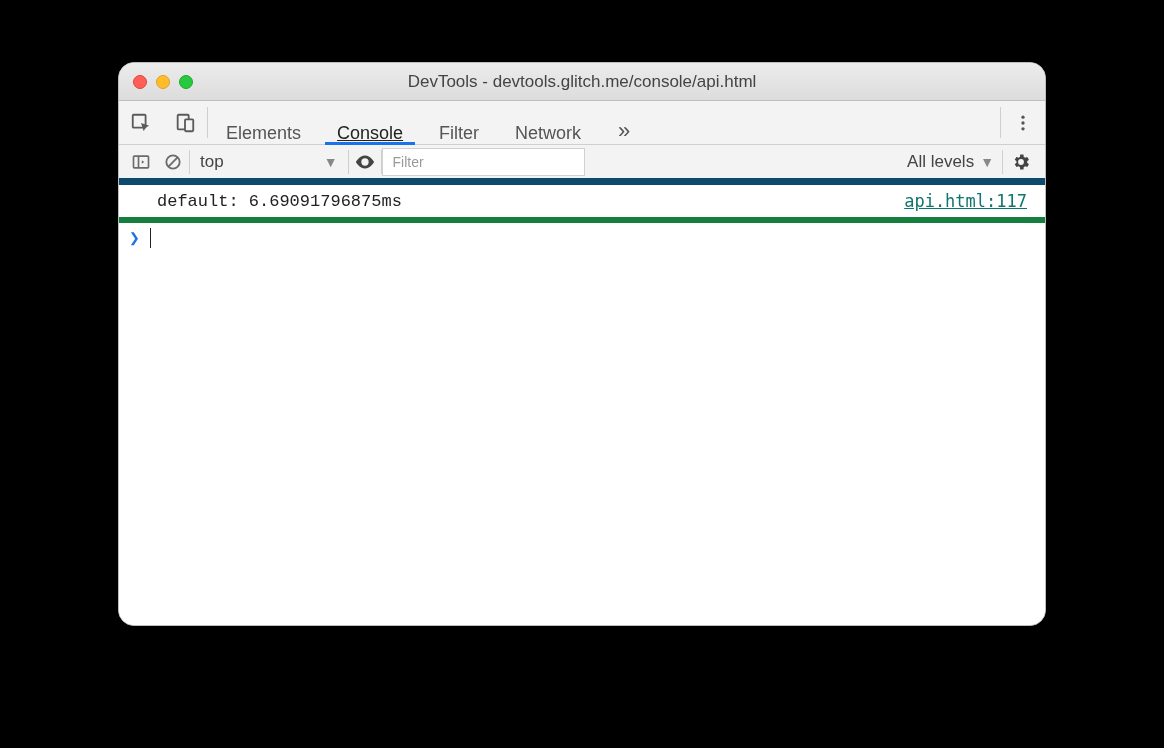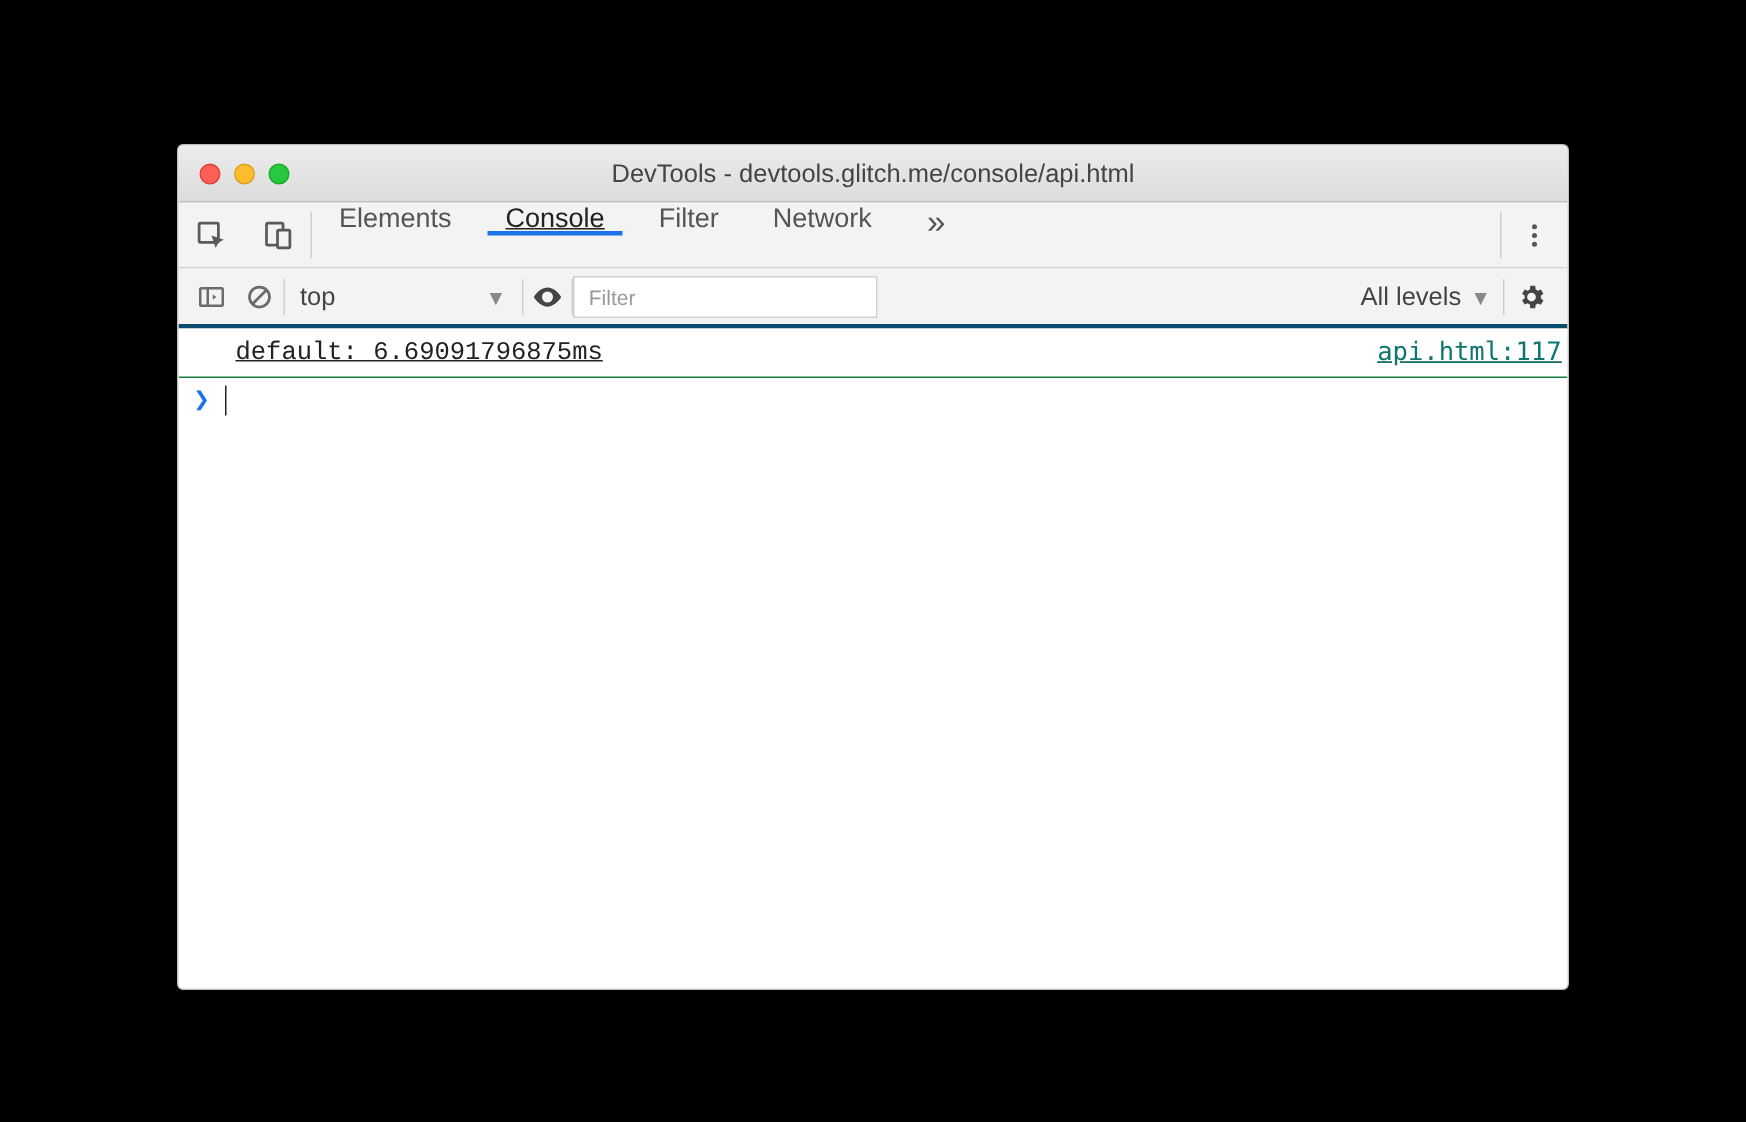--- a/index.html
+++ b/index.html
@@ -8,23 +8,23 @@
     background: #000;
     font-family: -apple-system, BlinkMacSystemFont, "Segoe UI", Helvetica, Arial, sans-serif;
     display: flex;
     align-items: flex-start;
     justify-content: center;
     width: 1164px;
     height: 748px;
   }
   .window {
     width: 928px;
-    margin-top: 96px;
+    margin-top: 62px;
     background: #fff;
-    border-radius: 4px;
+    border-radius: 16px;
     box-shadow: 0 20px 60px rgba(0,0,0,0.6);
     overflow: hidden;
     border: 1px solid #bdbdbd;
   }
   
   .titlebar {
     height: 38px;
     background: linear-gradient(#ececec, #dcdcdc);
     border-bottom: 1px solid #bfbfbf;
     display: flex;
@@ -61,21 +61,21 @@
     margin: 6px 0;
   }
   .toolbar .icon-btn {
     width: 44px;
     display: flex;
     align-items: center;
     justify-content: center;
     color: #5a5a5a;
   }
   .toolbar .icon-btn svg { width: 22px; height: 22px; }
-  .tabs { display: flex; align-items: flex-start; flex: 1; }
+  .tabs { display: flex; align-items: flex-end; flex: 1; }
   .tab {
     padding: 0 18px;
     display: flex;
     align-items: center;
     color: #555;
     cursor: default;
     position: relative;
   }
   .tab.active {
     color: #222;
@@ -104,21 +104,21 @@
     justify-content: center;
     color: #555;
   }
   .kebab svg { width: 20px; height: 20px; }
 
   
   .filterbar {
     height: 40px;
     display: flex;
     align-items: center;
-    border-bottom: 3px solid #0c4a6e;
+    border-bottom: 7px solid #0c4a6e;
     background: #f3f3f3;
     font-size: 17px;
     color: #555;
     gap: 0;
     padding: 0 6px;
   }
   .filterbar .ibtn {
     width: 32px; height: 32px;
     display: flex; align-items: center; justify-content: center;
     color: #6b6b6b;
@@ -160,23 +160,22 @@
     background: #fff;
     font-family: Menlo, Consolas, "Courier New", monospace;
     font-size: 17px;
     color: #222;
     overflow: auto;
   }
   .logrow {
     display: flex;
     justify-content: space-between;
     align-items: center;
-    padding: 6px 4px 6px 38px;
-    border-bottom: 1px solid #15803d;
-    text-decoration: underline;
+    padding: 6px 18px 6px 38px;
+    border-bottom: 6px solid #15803d;
   }
   .logrow .src {
     color: #0f766e;
     text-decoration: underline;
     font-family: Menlo, Consolas, monospace;
   }
   .promptrow {
     display: flex;
     align-items: center;
     padding: 4px 10px;

